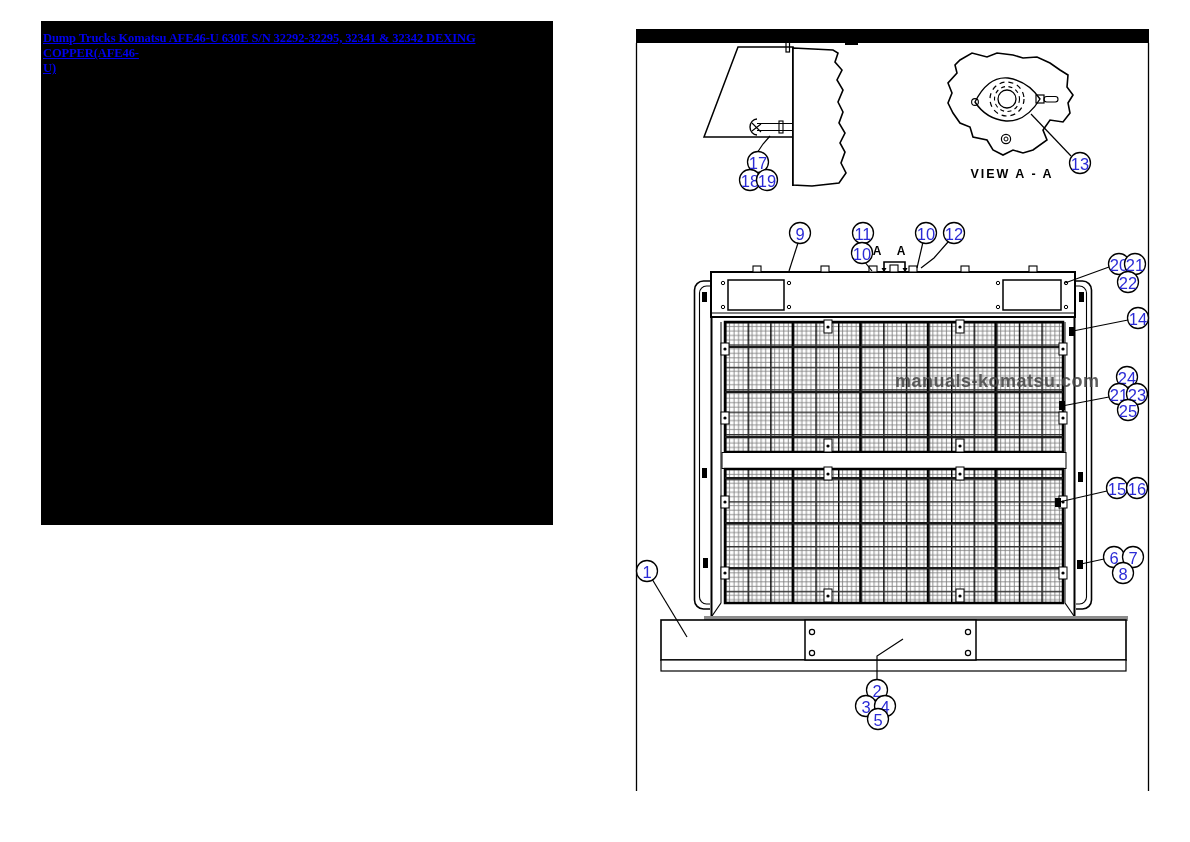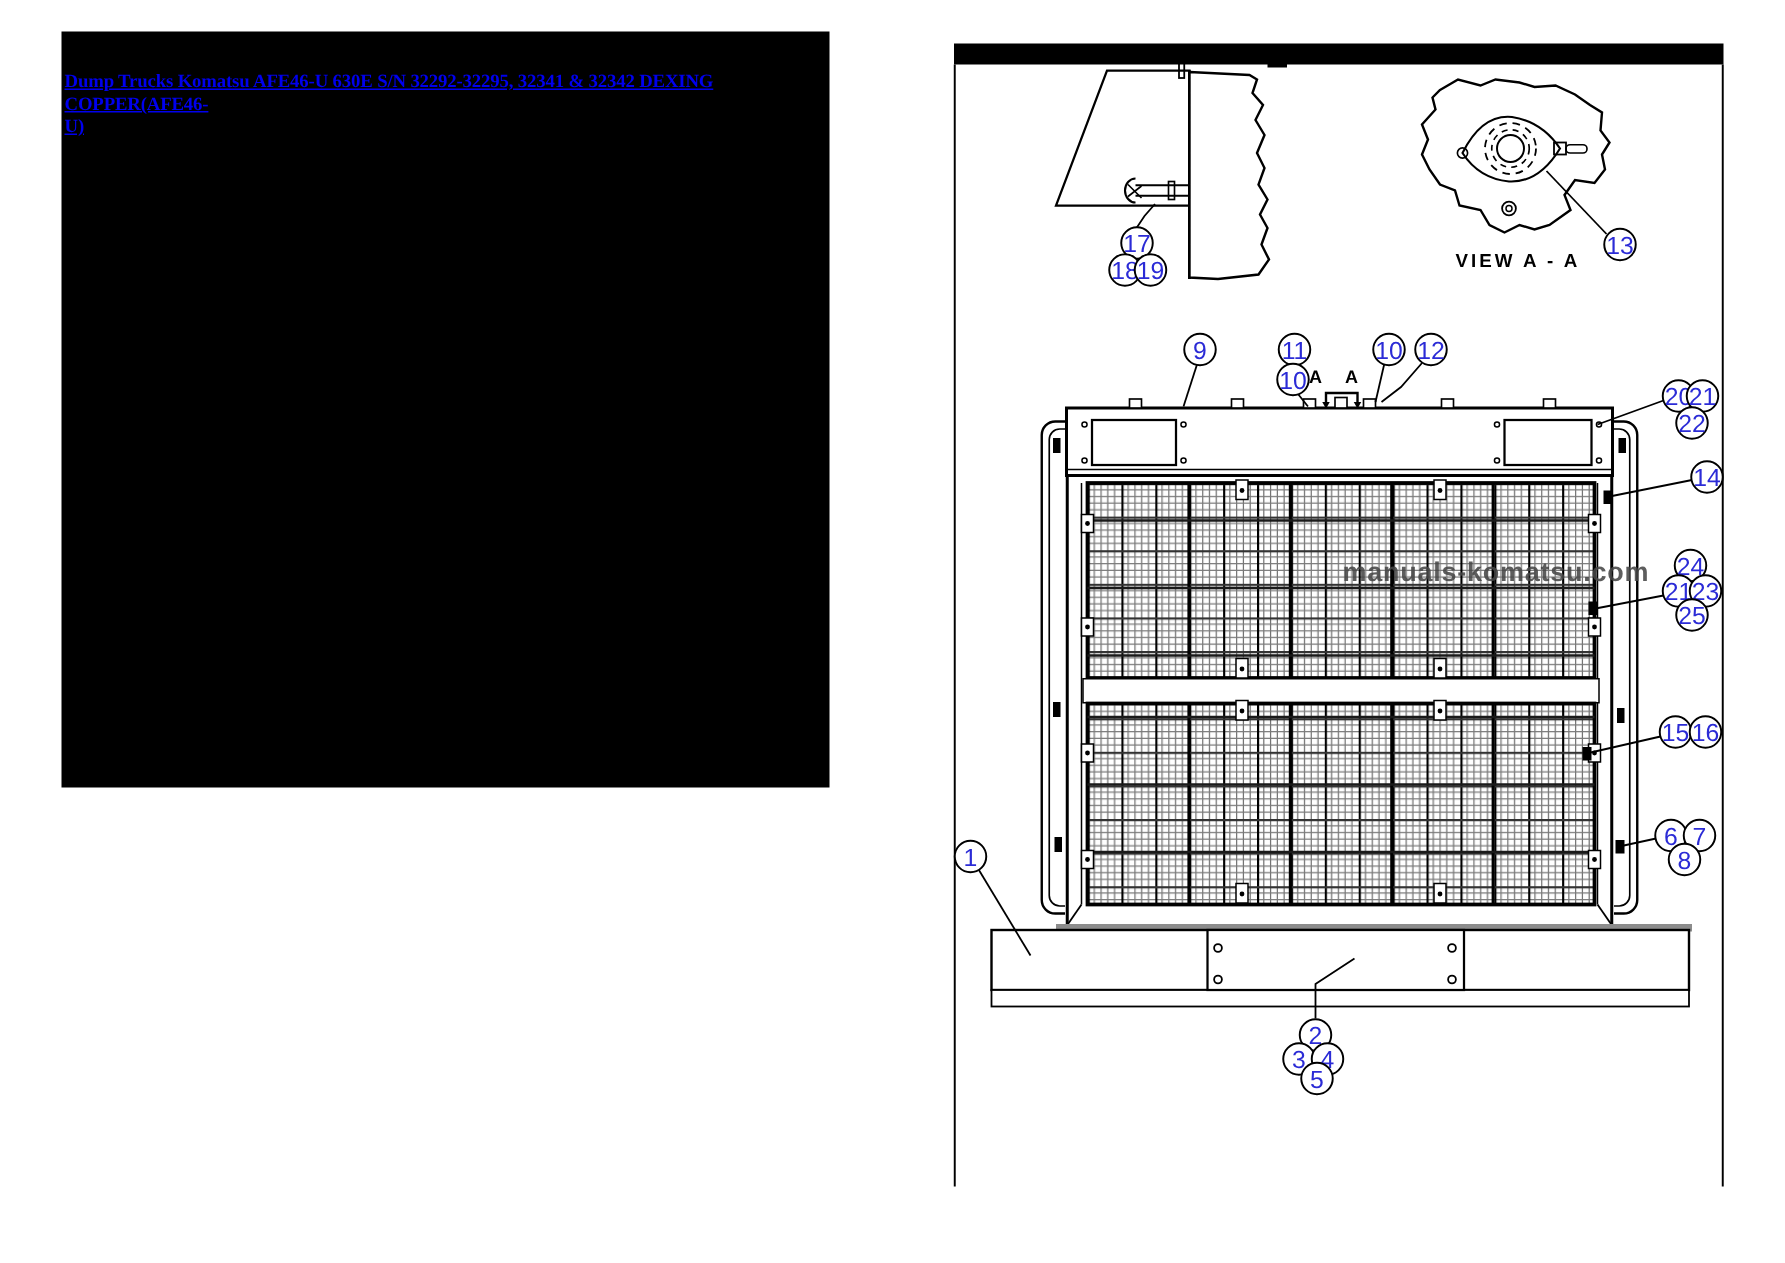--- a/index.html
+++ b/index.html
@@ -1,20 +1,20 @@
 <!DOCTYPE html>
 <html><head>
 <meta charset="utf-8">
 <style>
   html,body{margin:0;padding:0;background:#ffffff;}
   body{width:1190px;height:842px;position:relative;overflow:hidden;
        font-family:"Liberation Sans",sans-serif;}
   .black-panel{position:absolute;left:41px;top:21px;width:512px;height:504px;
        background:#000000;}
-  .title-link{display:block;padding:26px 2px 0 2px;
+  .title-link{display:block;padding:10px 2px 0 2px;
        font-family:"Liberation Serif",serif;font-weight:bold;
        font-size:12.5px;line-height:15px;letter-spacing:-0.1px;
        color:#0000EE;text-decoration:underline;white-space:pre-line;cursor:pointer;}
   svg text{font-family:"Liberation Sans",sans-serif;}
   .wm{font-size:18px;font-weight:bold;fill:#474747;opacity:.88;letter-spacing:.5px;}
   .viewlbl{font-size:12.5px;font-weight:bold;fill:#000;letter-spacing:2px;}
   .seclbl{font-size:12px;font-weight:bold;fill:#000;}
   .co-num{font-size:16.5px;}
 </style>
 </head>

